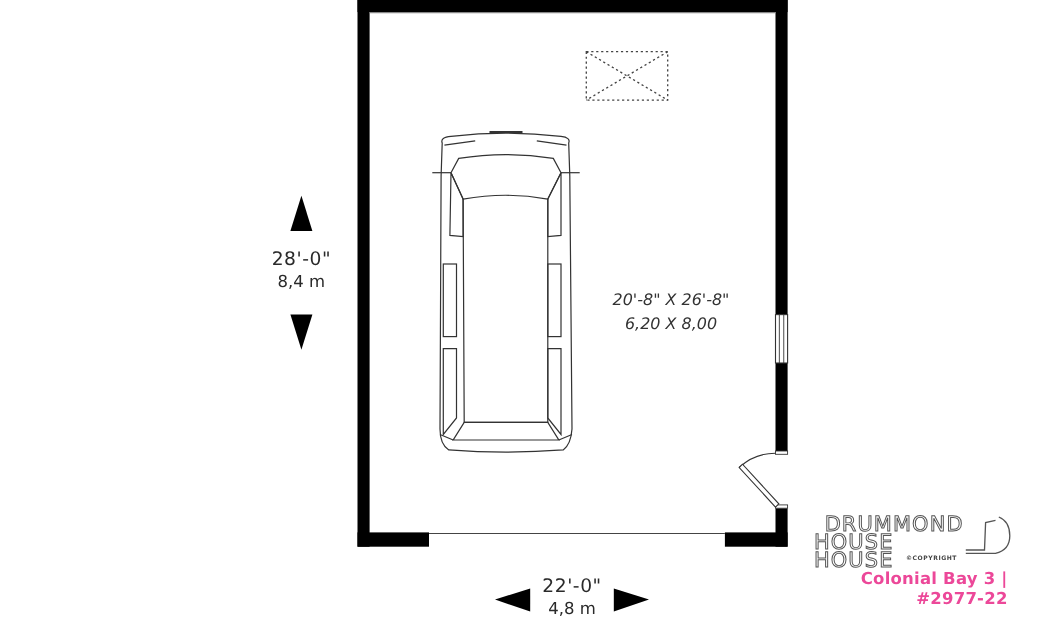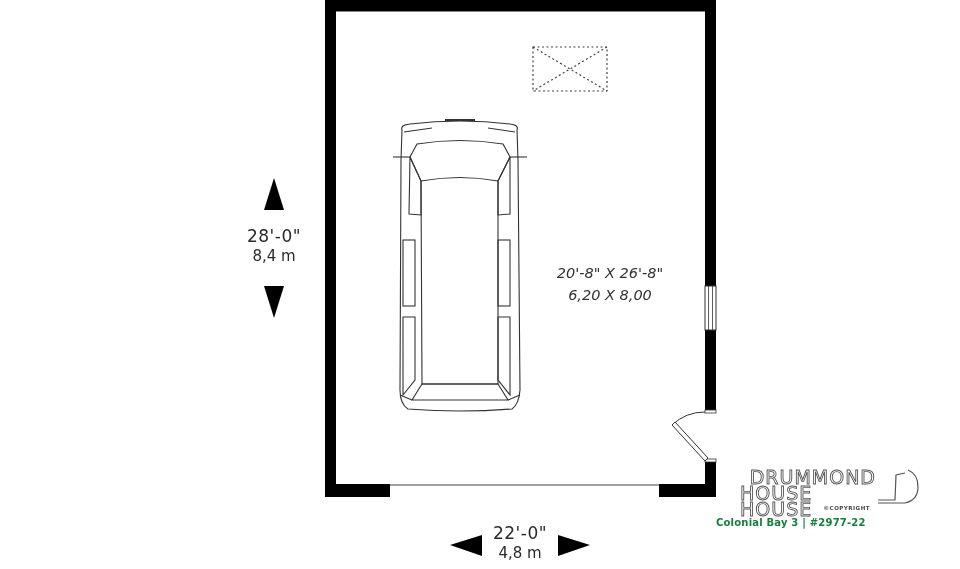--- a/index.html
+++ b/index.html
@@ -7,21 +7,21 @@
   .plan{position:absolute;left:0;top:0;}
   .dim{position:absolute;color:#2a2a2a;text-align:center;font-family:"DejaVu Sans",sans-serif;}
   .dim .ft{font-size:17px;line-height:20px;letter-spacing:0.5px;}
   .dim .m{font-size:15px;line-height:20px;}
   .room-label{position:absolute;left:540px;top:262px;width:140px;text-align:center;color:#333;font-size:14.5px;line-height:22px;font-style:italic;font-family:"DejaVu Sans",sans-serif;}
   .logo{position:absolute;left:740px;top:467px;width:190px;height:50px;}
   .logo .l1,.logo .l2{position:absolute;right:54px;font-family:"DejaVu Sans",sans-serif;color:#fff;-webkit-text-stroke:0.9px #555;font-size:19px;letter-spacing:1px;line-height:16px;}
   .logo .l1{top:2px;}
   .logo .l2{top:18px;}
   .logo .copy{position:absolute;right:60px;top:38px;font-size:5.5px;color:#444;letter-spacing:0.5px;font-weight:bold;}
-  .title{position:absolute;left:716px;top:517px;width:200px;text-align:left;font-family:"DejaVu Sans",sans-serif;font-weight:bold;font-size:10px;color:#15803d;letter-spacing:0.2px;}
+  .title{position:absolute;left:716px;top:517px;width:200px;text-align:right;font-family:"DejaVu Sans",sans-serif;font-weight:bold;font-size:15px;color:#ec4899;letter-spacing:0.2px;}
 </style>
 </head>
 <body>
 
 <svg class="plan" width="960" height="569" viewBox="0 0 960 569">
 
   <g>
 
     <rect x="325" y="0" width="391" height="11" fill="#000"></rect>
 

